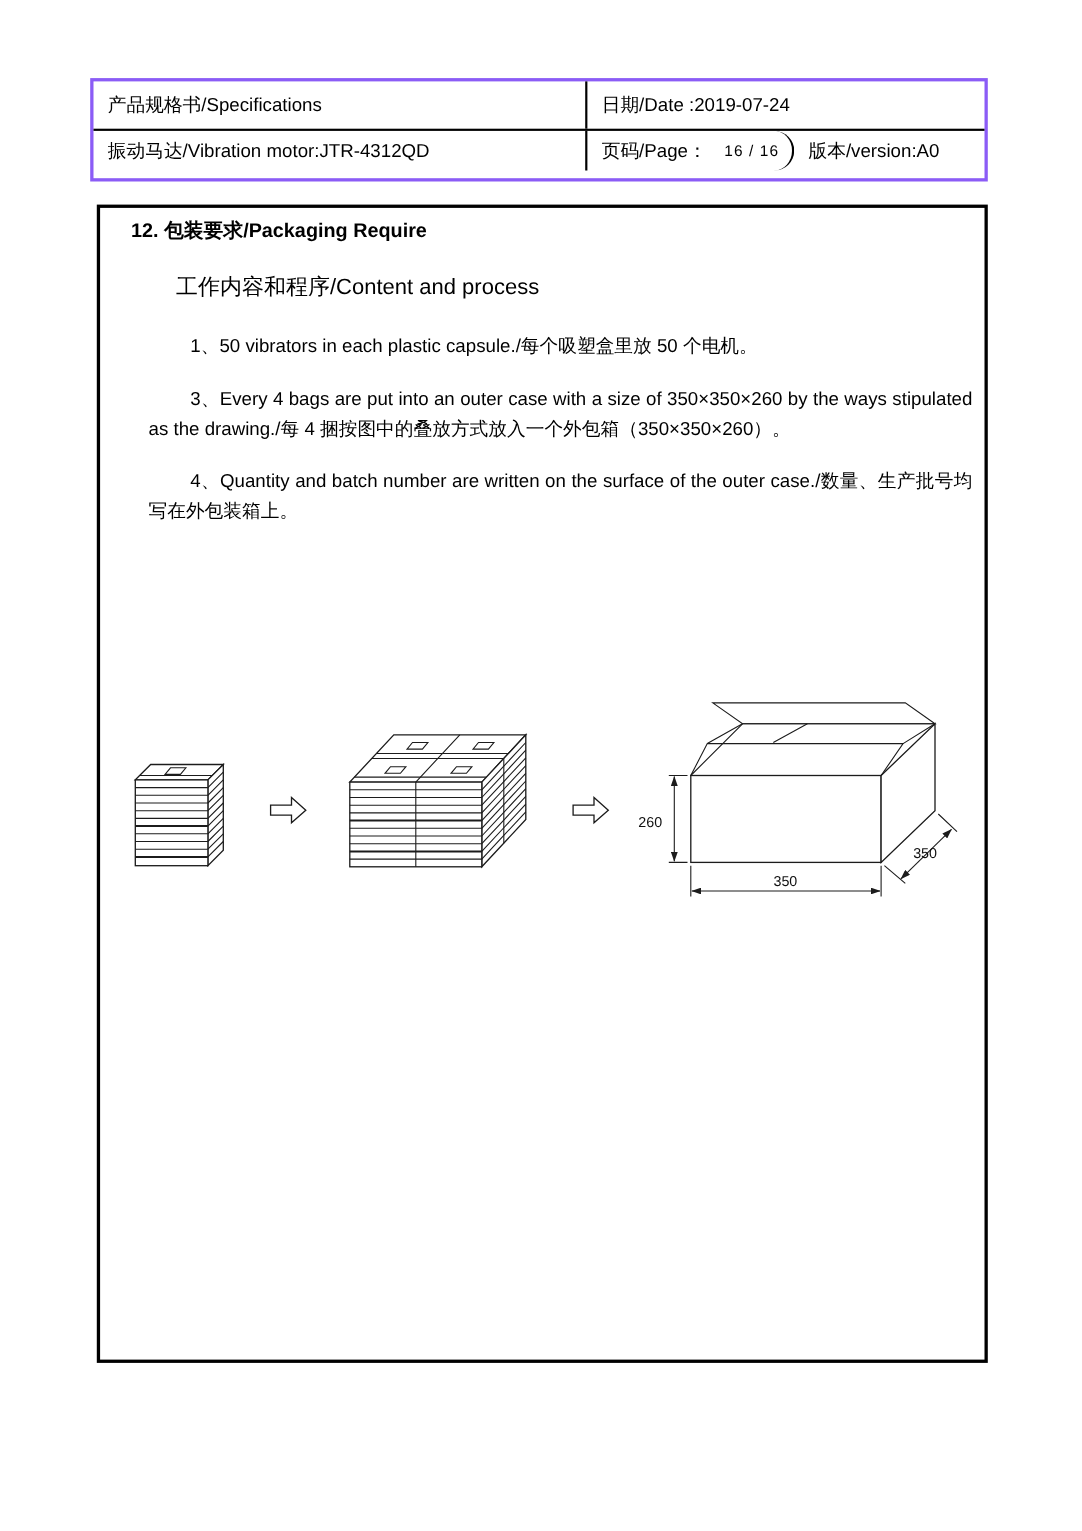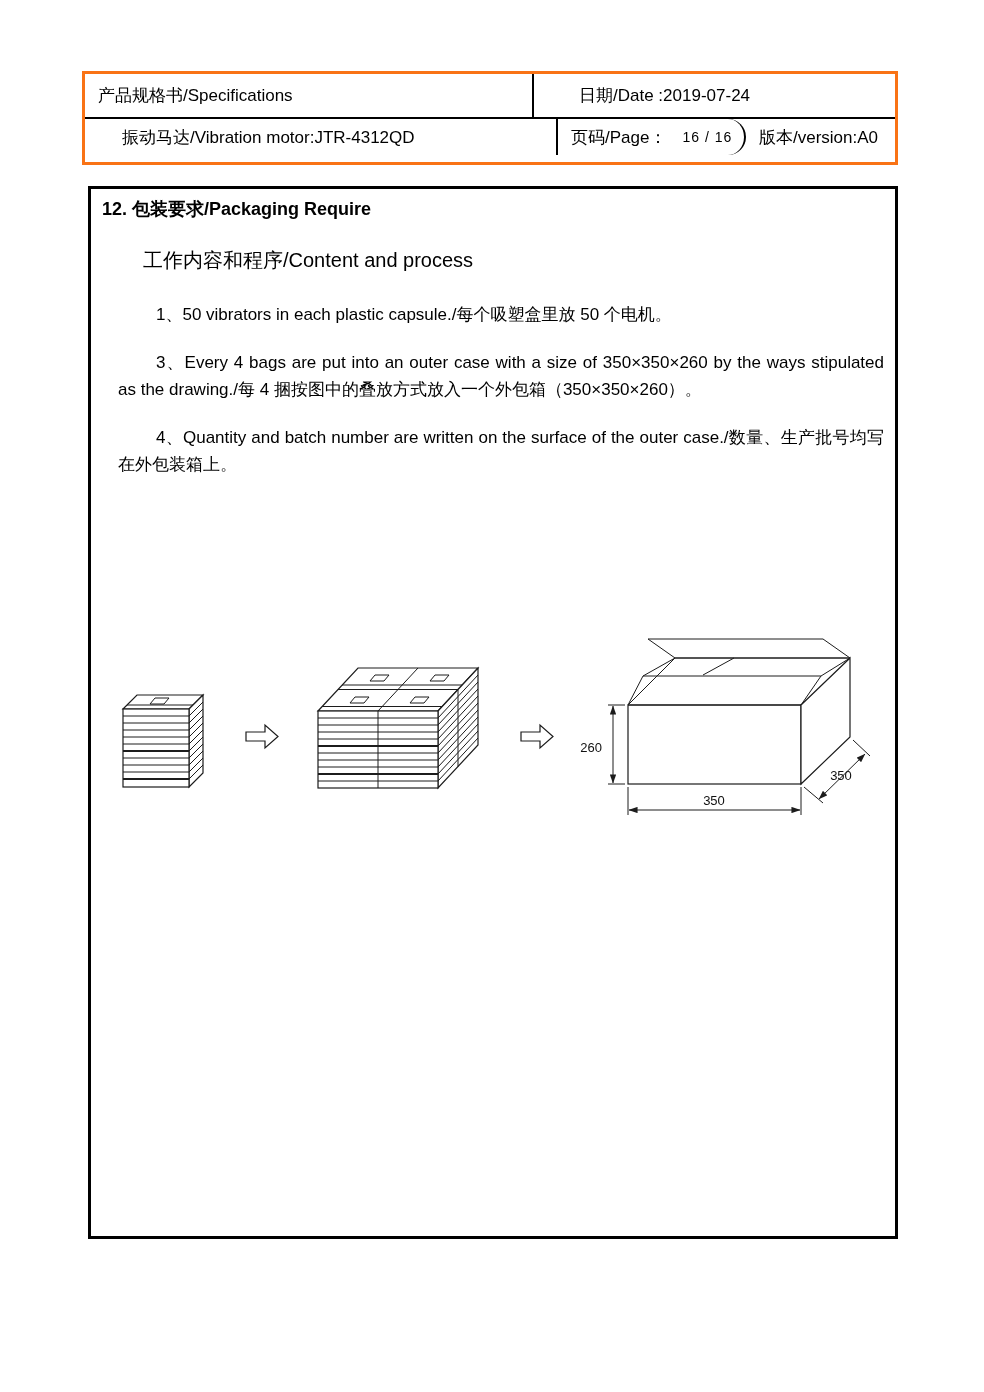--- a/index.html
+++ b/index.html
@@ -5,37 +5,37 @@
   html,body{margin:0;padding:0;}
   body{
     width:984px;height:1392px;position:relative;
     background:#ffffff;color:#000;
     font-family:"Liberation Sans", sans-serif;
     -webkit-font-smoothing:antialiased;
   }
   
   .hdr{
     position:absolute;left:82px;top:71px;width:816px;height:94px;
-    border:3px solid #f97316;box-sizing:border-box;font-size:17px;
+    border:3px solid #8b5cf6;box-sizing:border-box;font-size:17px;
   }
   .hdr-row{display:flex;box-sizing:border-box;}
   .hdr-row.top{height:45px;border-bottom:2px solid #000;}
-  .hdr-row.bot{height:36px;padding-left:24px;}
+  .hdr-row.bot{height:36px;}
   .hcell{display:flex;align-items:center;padding-left:13px;box-sizing:border-box;white-space:nowrap;}
   .c-product,.c-motor{width:449px;border-right:2px solid #000;}
-  .c-date{flex:1;margin-left:32px;}
+  .c-date{flex:1;}
   .c-page{width:188px;border-right:2px solid #000;border-radius:19px;}
   .c-version{flex:1;border-radius:20px;}
   .page-val{font-size:14px;margin-left:16px;letter-spacing:1px;}
   
   .main-box{
     position:absolute;left:88px;top:186px;width:810px;height:1053px;
     border:3px solid #000;box-sizing:border-box;
   }
-  .content{padding:5px 11px 0 11px;}
+  .content{padding:5px 11px 0 28px;}
   .sec-title{font-size:18px;font-weight:700;margin:3px 0 0 0;}
   .subtitle{font-size:20px;margin:26px 0 0 41px;}
   .item{
     font-size:17px;line-height:27px;margin:21px 0 0 16px;
     text-indent:38px;text-align:justify;
   }
   .item.first{margin-top:27px;}
   
   .diagram{position:absolute;left:8px;top:432px;width:792px;height:216px;}
   .diagram *{vector-effect:none;}

